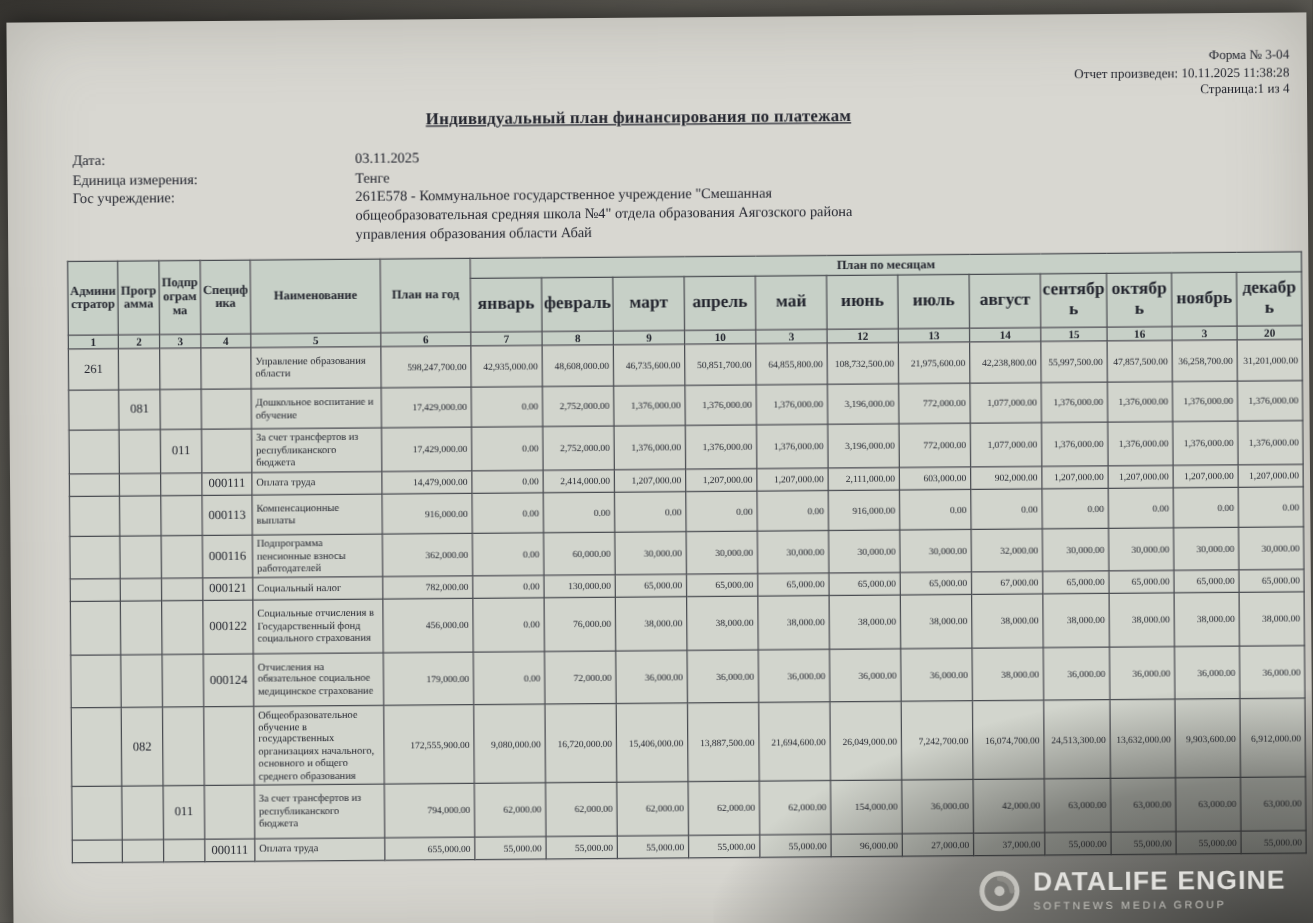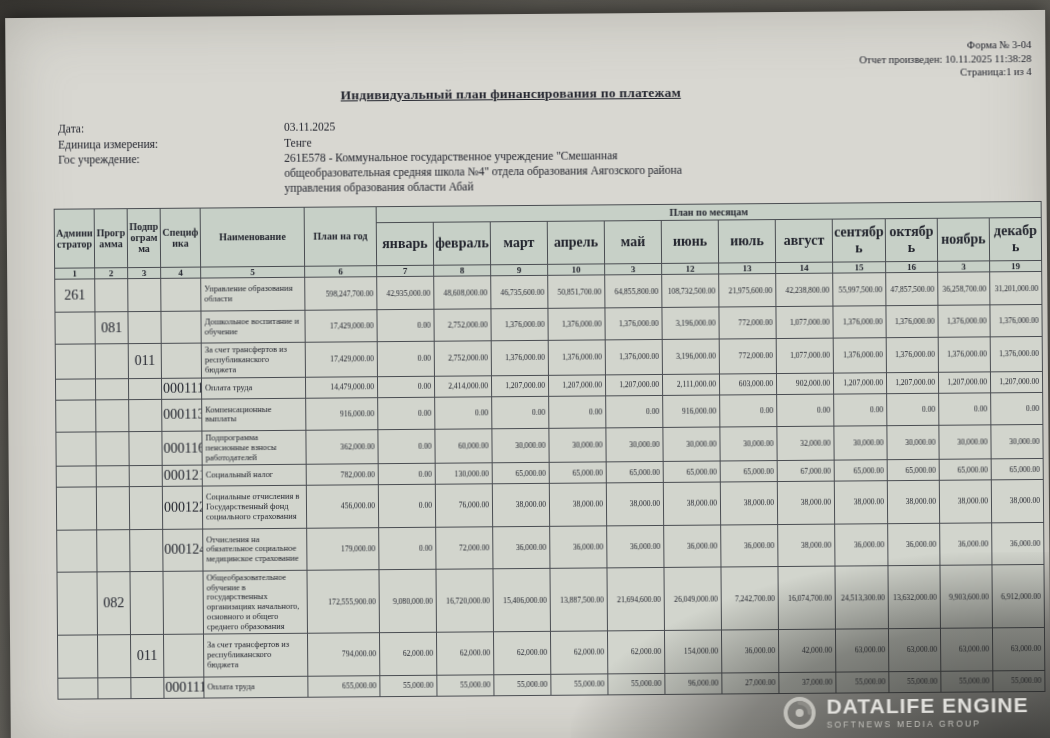--- a/index.html
+++ b/index.html
@@ -18,21 +18,21 @@
   .info .lbl{grid-column:1;}
   .info .val{grid-column:2;}
   .tablewrap{position:absolute;top:191px;left:47px;right:5px;}
   table{border-collapse:collapse;table-layout:fixed;width:100%;}
   th,td{border:1px solid #4a4d52;overflow:hidden;}
   th{background:#c7d0c7;font-weight:bold;font-size:10px;padding:2px 1px;
     overflow-wrap:anywhere;line-height:1.12;}
   th.monthhdr{font-size:14px;padding:5px 1px;}
   th.numrow{font-size:9px;padding:0 1px;line-height:1.2;font-weight:bold;}
   td{background:#d2d5cd;vertical-align:middle;}
-  td.code{text-align:center;font-size:14px;padding:2px 1px;}
+  td.code{text-align:center;font-size:10px;padding:2px 1px;}
   td.name{text-align:left;font-size:8.4px;line-height:1.16;padding:2px 3px;overflow-wrap:anywhere;}
   td.num{text-align:right;font-size:7.6px;padding:4px 3px;white-space:nowrap;}
   tr.sp td{padding-top:6px;padding-bottom:6px;}
   .corner-shade{position:absolute;right:0;bottom:0;width:480px;height:190px;
     background:radial-gradient(ellipse at 95% 105%, rgba(32,32,30,.82) 0%, rgba(32,32,30,.45) 45%, rgba(32,32,30,0) 72%);
     pointer-events:none;}
   .watermark{position:absolute;right:22px;bottom:14px;display:flex;align-items:center;gap:10px;
     color:#ecebe7;opacity:.92;font-family:"Liberation Sans", sans-serif;}
   .wm-text .wm1{font-size:21px;font-weight:bold;letter-spacing:1px;line-height:1.05;}
   .wm-text .wm2{font-size:8.5px;letter-spacing:2.2px;color:#c9c8c2;margin-top:2px;}
@@ -117,21 +117,21 @@
             <th class="numrow">8</th>
             <th class="numrow">9</th>
             <th class="numrow">10</th>
             <th class="numrow">3</th>
             <th class="numrow">12</th>
             <th class="numrow">13</th>
             <th class="numrow">14</th>
             <th class="numrow">15</th>
             <th class="numrow">16</th>
             <th class="numrow">3</th>
-            <th class="numrow">19</th>
+            <th class="numrow">20</th>
           </tr>
       </thead>
       <tbody id="table-body">
           <tr class="sp">
             <td class="code">261</td>
             <td class="code"></td>
             <td class="code"></td>
             <td class="code"></td>
             <td class="name">Управление образования области</td>
             <td class="num">598,247,700.00</td>

